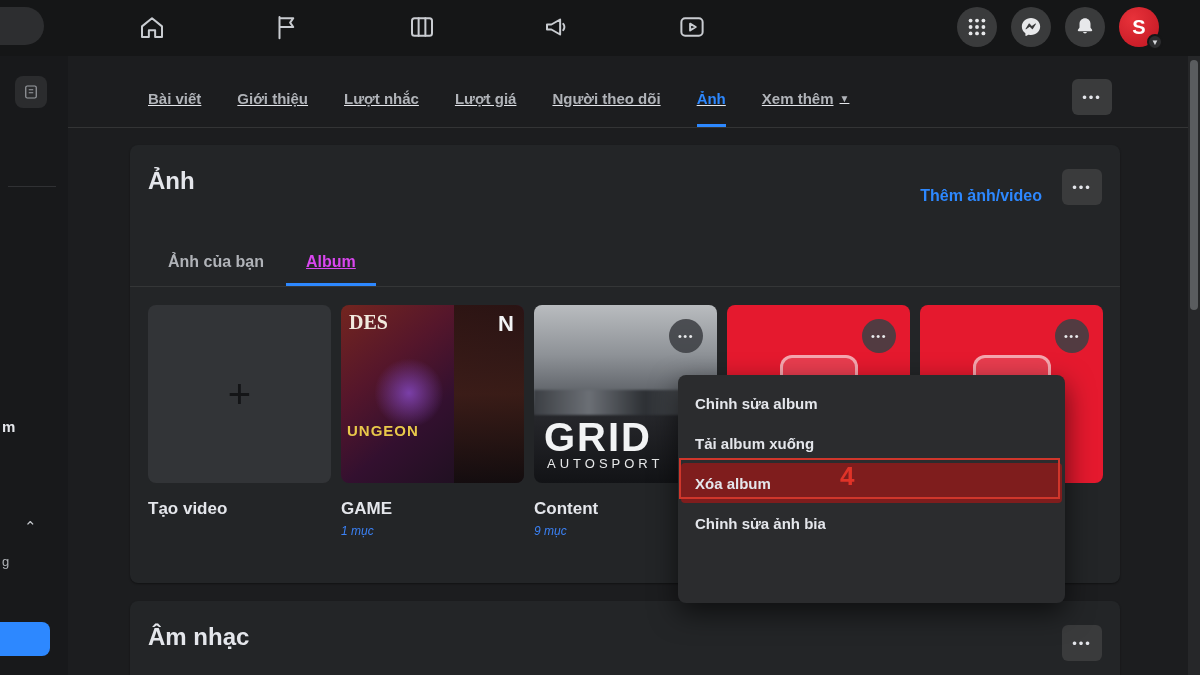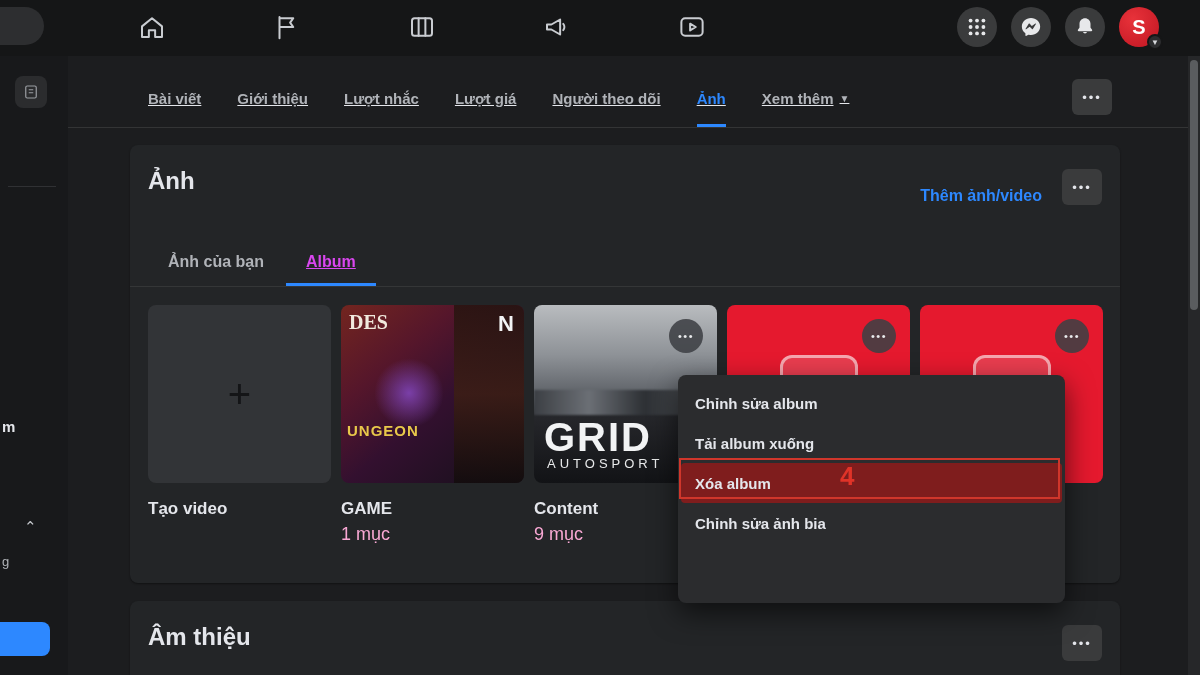--- a/index.html
+++ b/index.html
@@ -93,21 +93,21 @@
     color:#b0b3b8; cursor:pointer; border-bottom:3px solid transparent;
   }
   .subtab.active { color:#d946ef; border-bottom-color:#2d88ff;text-decoration:underline; }
   .subtabs-divider { position:absolute; left:0; right:0; top:141px; height:1px; background:rgba(255,255,255,0.08); }
 
   
   .album-grid { position:absolute; left:18px; top:160px; display:flex; gap:10px; }
   .album { width:183px; }
   .album-art { position:relative; width:183px; height:178px; border-radius:8px; overflow:hidden; cursor:pointer; }
   .album-name { margin-top:16px; font-size:17px; font-weight:bold; color:#e4e6eb; }
-  .album-count { margin-top:5px; font-size:18px; color:#f9a8d4; }
+  .album-count { margin-top:5px; font-size:12px; color:#3b82f6;font-style:italic; }
 
   .art-create { background:#323437; display:flex; align-items:center; justify-content:center; }
   .art-create .plus { font-size:40px; font-weight:300; color:#141517; line-height:1; }
 
   .art-game { background:linear-gradient(140deg,#73251f 0%,#55162b 30%,#33102f 55%,#141019 100%); }
   .art-game::before {
     content:""; position:absolute; left:18%; top:30%; width:70px; height:70px; border-radius:50%;
     background:radial-gradient(circle,#7a3fa8 0%, rgba(60,20,80,0) 70%);
   }
   .art-game::after {
@@ -332,21 +332,21 @@
 <div class="context-menu">
   <div class="menu-item">Chỉnh sửa album</div>
   <div class="menu-item">Tải album xuống</div>
   <div class="menu-item highlighted">Xóa album</div>
   <div class="menu-item">Chỉnh sửa ảnh bia</div>
   <div class="annotation-box"></div>
   <div class="annotation-number">4</div>
 </div>
 
 <div class="card music-card">
-  <div class="card-title">Âm thiệu</div>
+  <div class="card-title">Âm nhạc</div>
   <div class="card-head-right">
     <button class="dots-btn">•••</button>
   </div>
 </div>
 
 <div class="scrollbar-track">
   <div class="scrollbar-thumb"></div>
 </div>
 
 </body></html>

